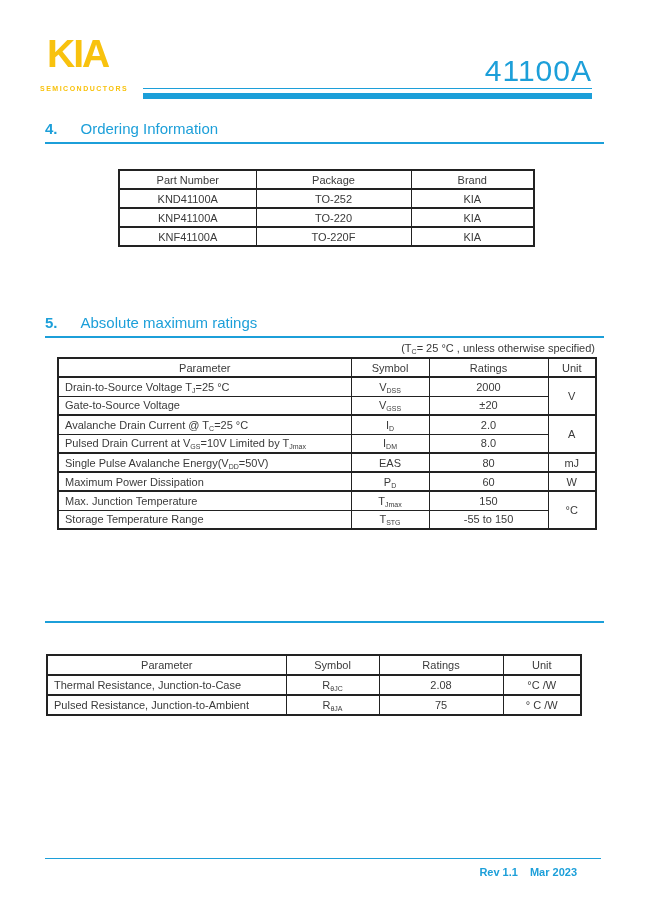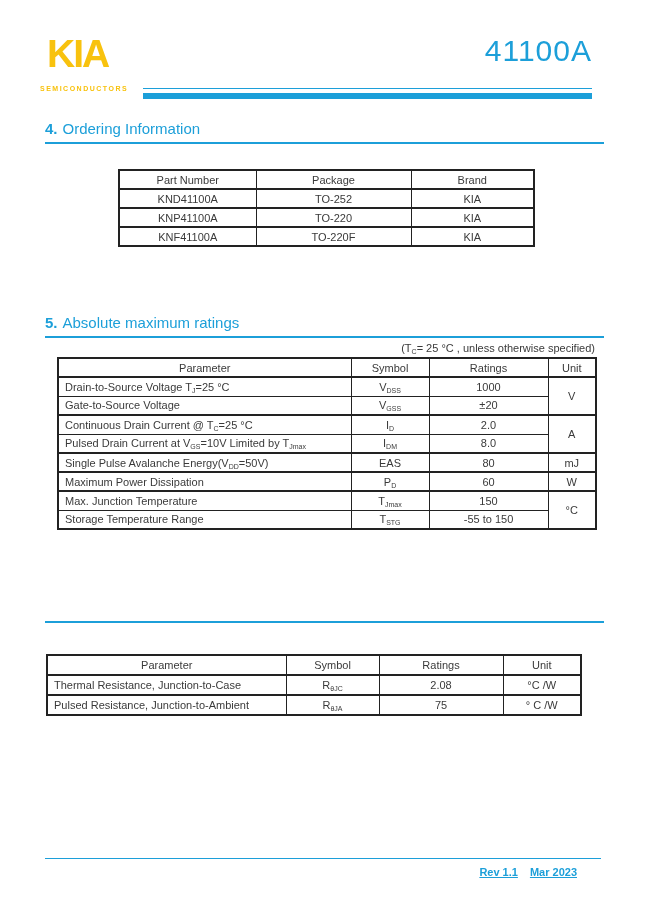--- a/index.html
+++ b/index.html
@@ -21,30 +21,30 @@
   }
   .logo-sub{
     position:absolute;left:40px;top:85px;font-size:7px;font-weight:bold;
     color:var(--yellow);letter-spacing:1.5px;
   }
   .spec{
     position:absolute;left:143px;top:37px;font-size:13px;font-weight:bold;
     color:var(--accent);line-height:17px;
   }
   .partno{
-    position:absolute;right:57px;top:36px;font-size:30px;font-weight:400;
+    position:absolute;right:57px;top:56px;font-size:30px;font-weight:400;
     color:var(--accent);letter-spacing:1px;line-height:1;
   }
   .hline{position:absolute;background:var(--accent);}
   .hline.thin{left:143px;top:88px;width:449px;height:1px;}
   .hline.thick{left:143px;top:93px;width:449px;height:6px;}
   
   .sec{position:absolute;left:45px;font-size:15px;color:var(--accent);white-space:nowrap;}
   .sec .num{font-weight:bold;}
-  .sec .ttl{font-weight:normal;margin-left:5px;text-align:right;}
+  .sec .ttl{font-weight:normal;margin-left:23px;text-align:right;}
   .rule{position:absolute;left:45px;width:559px;height:2px;background:var(--accent);}
   
   table{position:absolute;border-collapse:collapse;table-layout:fixed;
         font-size:11px;color:var(--ink);}
   th,td{border:1px solid var(--line);font-weight:normal;text-align:center;
         padding:0 2px;overflow:hidden;white-space:nowrap;}
   .pl{text-align:left;padding-left:6px;}
   sub{font-size:7px;vertical-align:-2px;line-height:0;letter-spacing:0;}
   
   .t-order,.t-th{border:2px solid var(--line);}
@@ -58,21 +58,21 @@
   .t-abs tr{height:19px;}
   .t-abs th{border-bottom:2px solid var(--line);}
   .t-abs tr.grp td{border-top:2px solid var(--line);}
   
   .note{position:absolute;left:45px;top:342px;width:550px;text-align:right;
         font-size:11px;color:var(--ink);}
   .f-line{position:absolute;left:45px;top:858px;width:556px;height:1px;background:var(--accent);}
   .f-page{position:absolute;left:0;top:866px;width:649px;text-align:center;
           font-size:11px;font-weight:bold;color:var(--accent);}
   .f-rev{position:absolute;right:72px;top:866px;font-size:11px;font-weight:bold;
-         color:var(--accent);text-decoration:underline;}
+         color:var(--accent);}
   .f-rev .date{margin-left:12px;}
 </style>
 </head>
 <body>
 
 <div class="page">
 
   <div class="logo">KIA</div>
   <div class="logo-sub">SEMICONDUCTORS</div>
   <div class="partno">41100A</div>
@@ -130,30 +130,30 @@
     <tbody>
         <tr>
       <th>Parameter</th>
       <th>Symbol</th>
       <th>Ratings</th>
       <th>Unit</th>
     </tr>
     <tr class="grp">
       <td class="pl"><span>Drain-to-Source Voltage T</span><sub>J</sub><span>=25 °C</span></td>
       <td><span>V</span><sub>DSS</sub></td>
-      <td>1000</td>
+      <td>2000</td>
       <td rowspan="2">V</td>
     </tr>
     <tr>
       <td class="pl"><span>Gate-to-Source Voltage</span></td>
       <td><span>V</span><sub>GSS</sub></td>
       <td>±20</td>
     </tr>
     <tr class="grp">
-      <td class="pl"><span>Continuous Drain Current @ T</span><sub>C</sub><span>=25 °C</span></td>
+      <td class="pl"><span>Avalanche Drain Current @ T</span><sub>C</sub><span>=25 °C</span></td>
       <td><span>I</span><sub>D</sub></td>
       <td>2.0</td>
       <td rowspan="2">A</td>
     </tr>
     <tr>
       <td class="pl"><span>Pulsed Drain Current at V</span><sub>GS</sub><span>=10V Limited by T</span><sub>Jmax</sub></td>
       <td><span>I</span><sub>DM</sub></td>
       <td>8.0</td>
     </tr>
     <tr class="grp">

